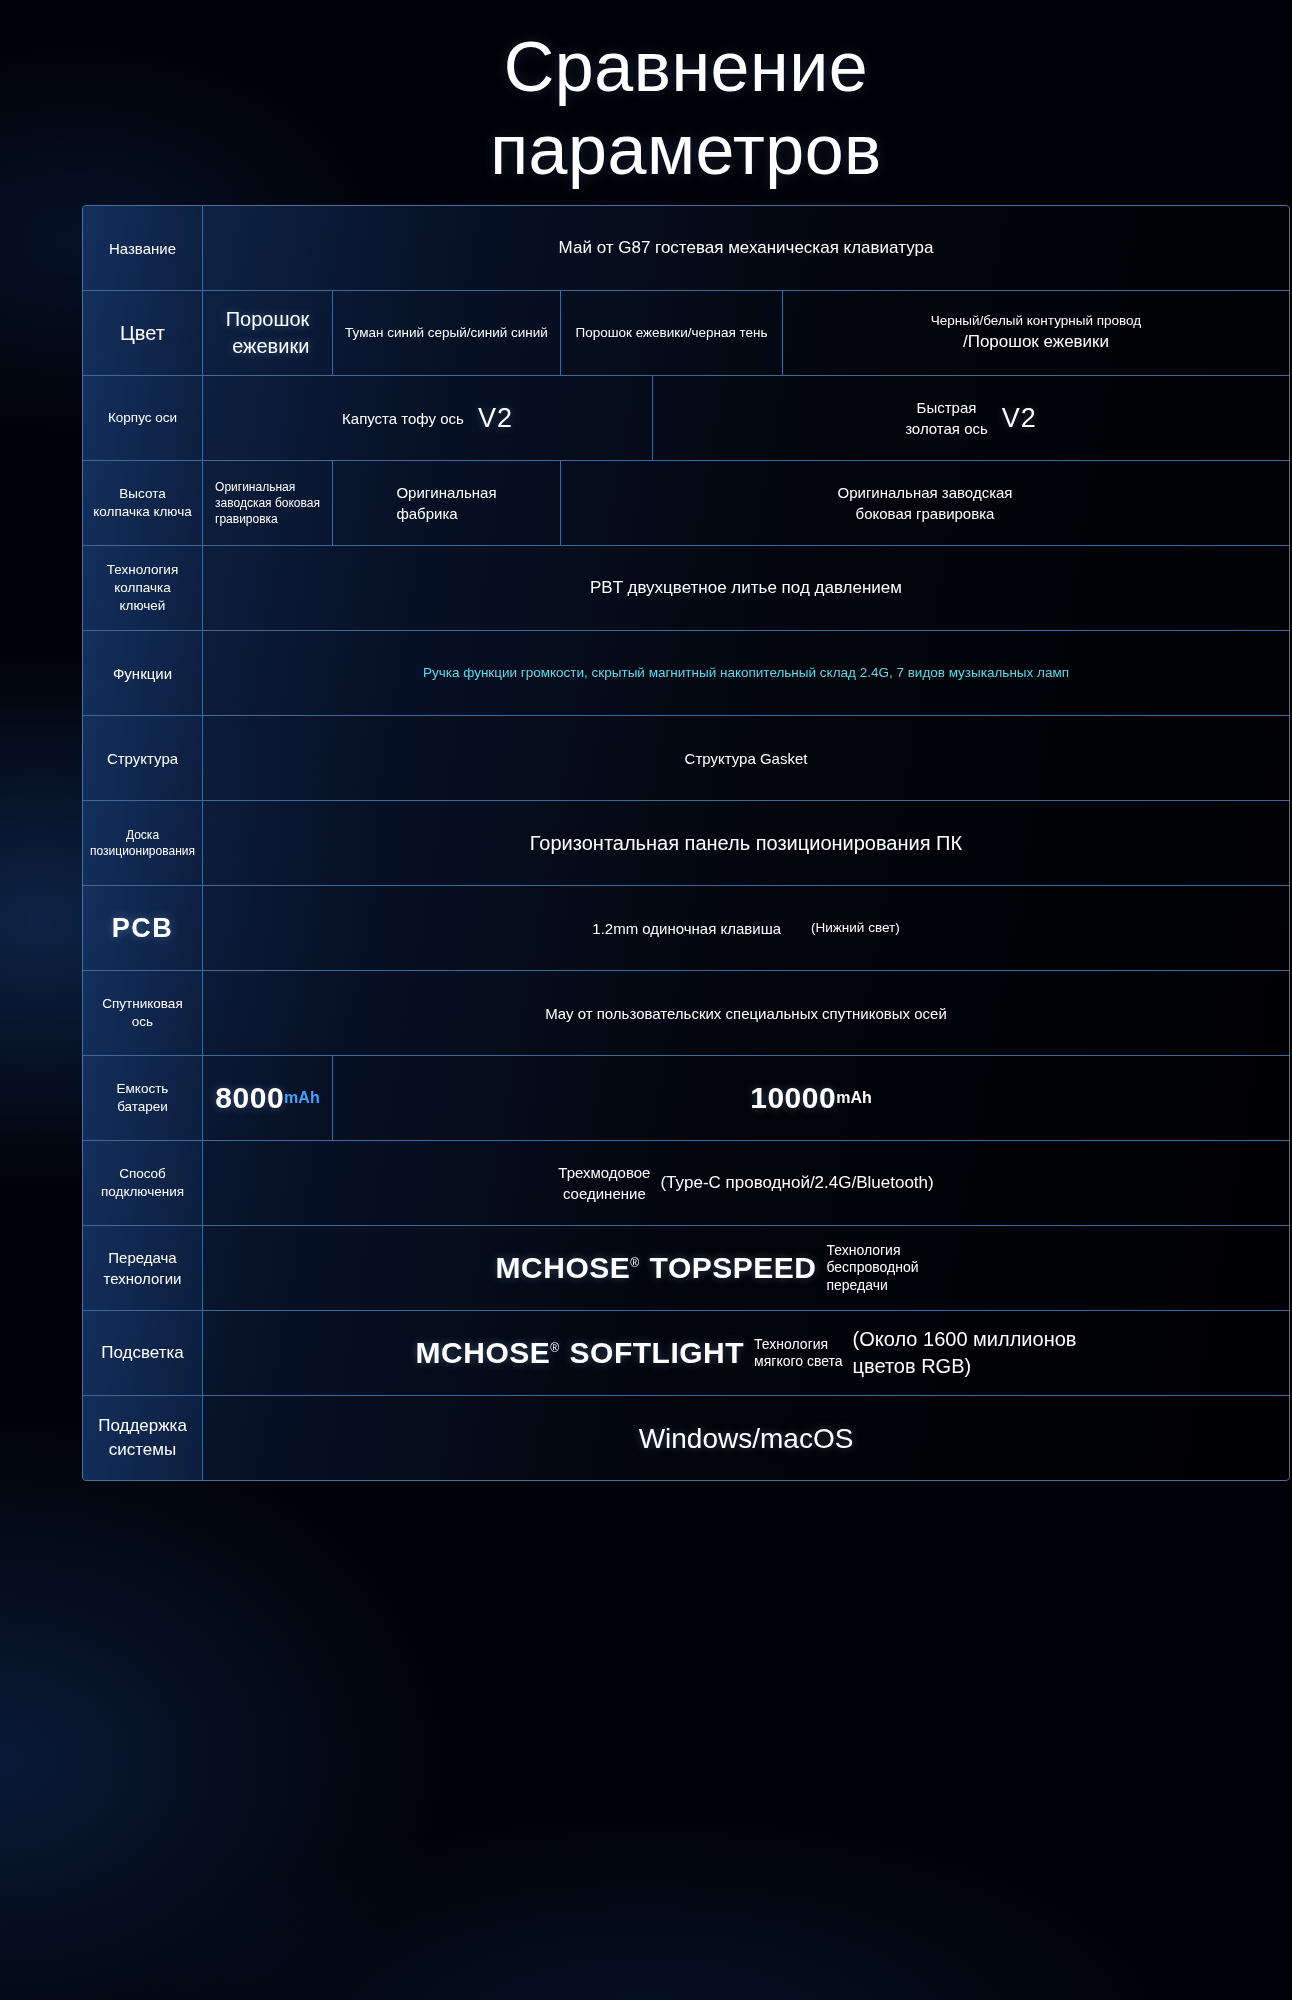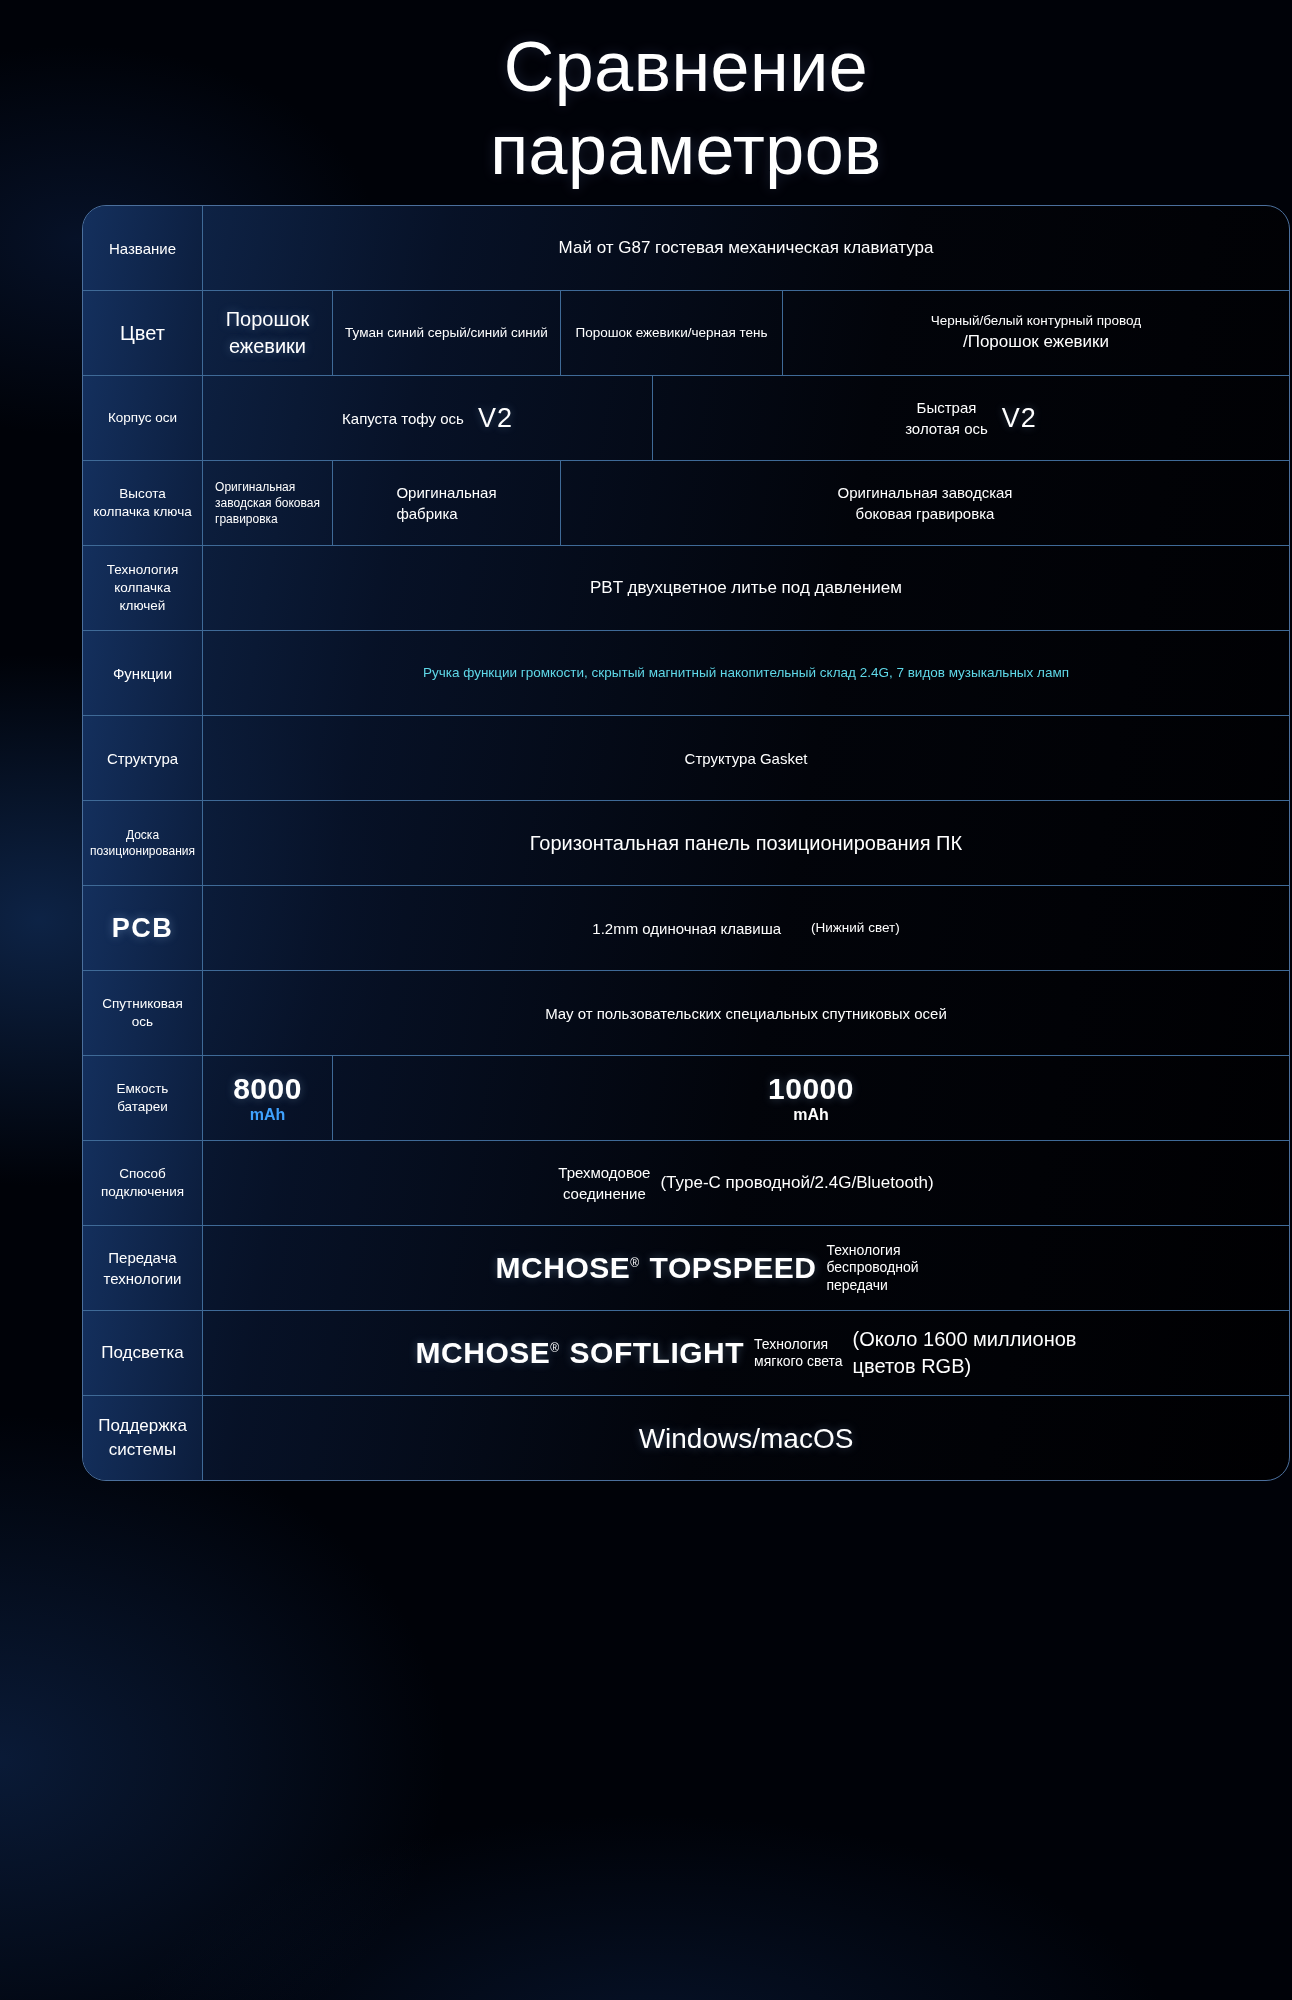--- a/index.html
+++ b/index.html
@@ -47,21 +47,21 @@
     color: #ffffff;
     padding-top: 26px;
     padding-bottom: 14px;
     text-shadow: 0 0 14px rgba(140,180,255,0.18);
   }
 
   
   .table-wrap {
     margin: 0 42px 0 42px;
     border: 1px solid #4b6f9c;
-    border-radius: 24px;
+    border-radius: 4px;
     overflow: hidden;
     background:
       linear-gradient(100deg, rgba(18,44,86,0.92) 0%, rgba(8,20,44,0.85) 26%, rgba(2,4,10,0.96) 58%, rgba(0,0,2,1) 100%);
   }
   .row {
     display: flex;
     border-bottom: 1px solid #3f6agged;
     border-bottom: 1px solid #3f6a97;
     min-height: 84px;
     align-items: stretch;
@@ -90,21 +90,21 @@
   }
 
   
   .t-xs   { font-size: 12px;  line-height: 1.35; }
   .t-sm   { font-size: 13.5px; line-height: 1.35; }
   .t-md   { font-size: 15px;  line-height: 1.4; }
   .t-lg   { font-size: 17px;  line-height: 1.4; }
   .t-xl   { font-size: 20px;  line-height: 1.35; }
   .t-3xl  { font-size: 28px;  line-height: 1.25; }
 
-  .glow { text-shadow: 0 0 10px rgba(160,200,255,0.35); }
+  .glow { text-shadow: 0 0 10px rgba(160,200,255,0.35); text-align: right; }
   .cyan { color: #5fd8e8; }
   .blue { color: #3fa2ff; }
 
   .cell-inner { width: 100%; }
 
   
   .c-a { flex: 0 0 130px; }
   .c-b { flex: 0 0 228px; }
   .c-c { flex: 0 0 222px; }
   .c-d { flex: 1 1 auto; align-items: center; }
@@ -116,21 +116,20 @@
     justify-content: center;
     gap: 14px;
     flex-wrap: wrap;
   }
   .inline-pair-tight {
     display: flex;
     align-items: center;
     justify-content: center;
     gap: 8px;
     flex-wrap: wrap;
-    flex-direction: column;
   }
   .stack-left { text-align: left; }
 
   .logo-word {
     font-family: "Liberation Sans", sans-serif;
     font-weight: 700;
     font-size: 30px;
     letter-spacing: 0.5px;
     position: relative;
     text-shadow: 0 0 10px rgba(170,210,255,0.30);

